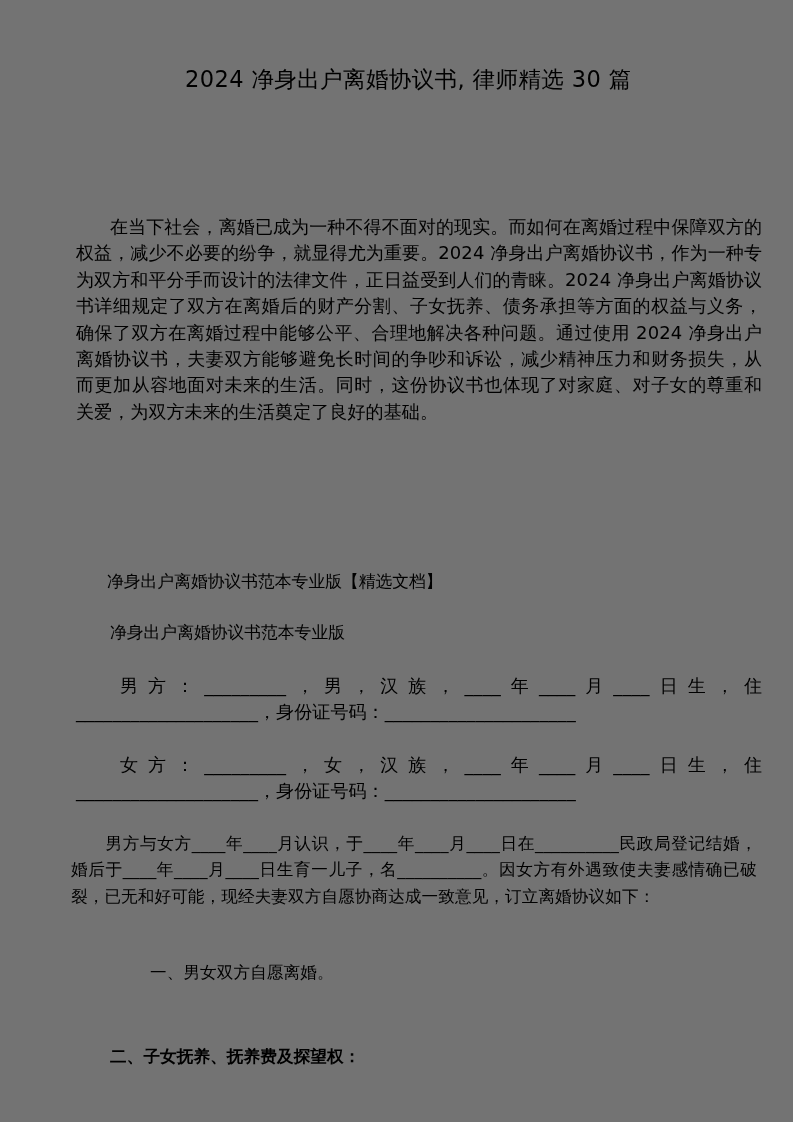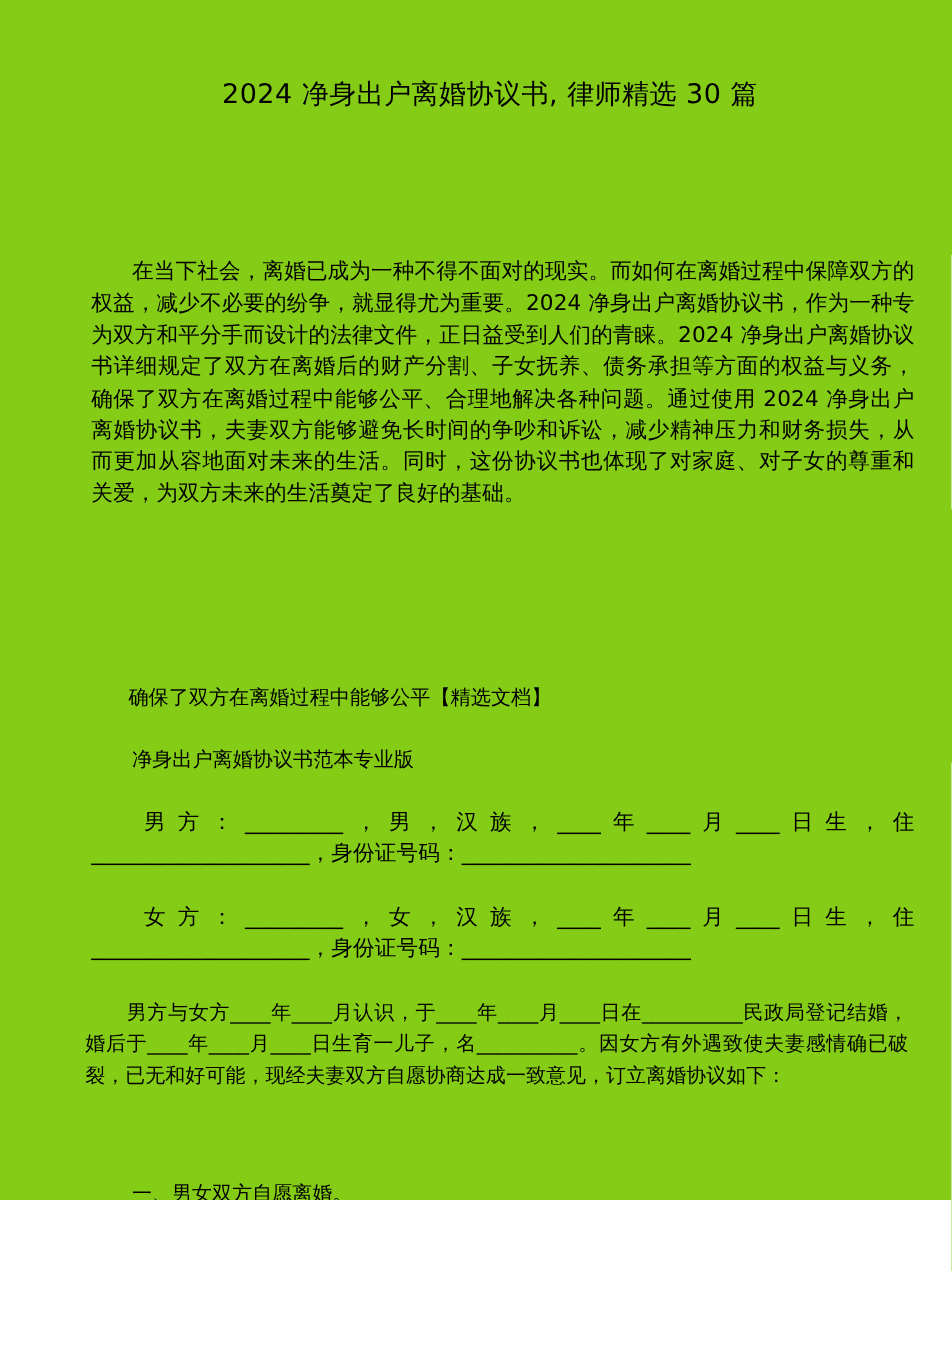--- a/index.html
+++ b/index.html
@@ -8,22 +8,22 @@
     background: #ffffff;
   }
   body {
     font-family: "DejaVu Sans", "Liberation Sans", sans-serif;
     color: #000000;
     -webkit-font-smoothing: antialiased;
   }
   .page {
     position: relative;
     width: 793px;
-    height: 1000px;
-    background: #84cc16;
+    height: 1122px;
+    background: #737373;
     overflow: hidden;
     box-sizing: border-box;
   }
   .doc-title {
     position: absolute;
     left: 185px;
     top: 62px;
     font-size: 22.5px;
     line-height: 34px;
     font-weight: 400;
@@ -101,34 +101,34 @@
   .clause {
     position: absolute;
     left: 110px;
     width: 640px;
     font-size: 16.6px;
     line-height: 26.4px;
     letter-spacing: 0.1px;
     white-space: nowrap;
     color: #000;
   }
-  .clause-1 { top: 982px; }
+  .clause-1 { top: 960px; margin-left: 40px; }
   .clause-2 { top: 1044px; font-weight: bold; }
   .clause-3 { left: 108px; top: 1072px; }
 </style>
 </head>
 <body>
 
 <div class="page">
 
   <div class="doc-title">2024 净身出户离婚协议书, 律师精选 30 篇</div>
 
   <div class="body-block"><span class="indent"></span><span>在当下社会，离婚已成为一种不得不面对的现实。而如何在离婚过程中保障双方的权益，减少不必要的纷争，就显得尤为重要。2024 净身出户离婚协议书，作为一种专为双方和平分手而设计的法律文件，正日益受到人们的青睐。2024 净身出户离婚协议书详细规定了双方在离婚后的财产分割、子女抚养、债务承担等方面的权益与义务，确保了双方在离婚过程中能够公平、合理地解决各种问题。通过使用 2024 净身出户离婚协议书，夫妻双方能够避免长时间的争吵和诉讼，减少精神压力和财务损失，从而更加从容地面对未来的生活。同时，这份协议书也体现了对家庭、对子女的尊重和关爱，为双方未来的生活奠定了良好的基础。</span></div>
 
-  <div class="heading-a">确保了双方在离婚过程中能够公平【精选文档】</div>
+  <div class="heading-a">净身出户离婚协议书范本专业版【精选文档】</div>
 
   <div class="heading-b">净身出户离婚协议书范本专业版</div>
 
   <div class="party-block party-male"><span class="indent"></span><span>男方：_________，男，汉族，____年____月____日生，住____________________，身份证号码：_____________________</span></div>
 
   <div class="party-block party-female"><span class="indent"></span><span>女方：_________，女，汉族，____年____月____日生，住____________________，身份证号码：_____________________</span></div>
 
   <div class="narrative"><span class="indent"></span><span>男方与女方____年____月认识，于____年____月____日在__________民政局登记结婚，婚后于____年____月____日生育一儿子，名__________。因女方有外遇致使夫妻感情确已破裂，已无和好可能，现经夫妻双方自愿协商达成一致意见，订立离婚协议如下：</span></div>
 
   <div class="clause clause-1">一、男女双方自愿离婚。</div>

